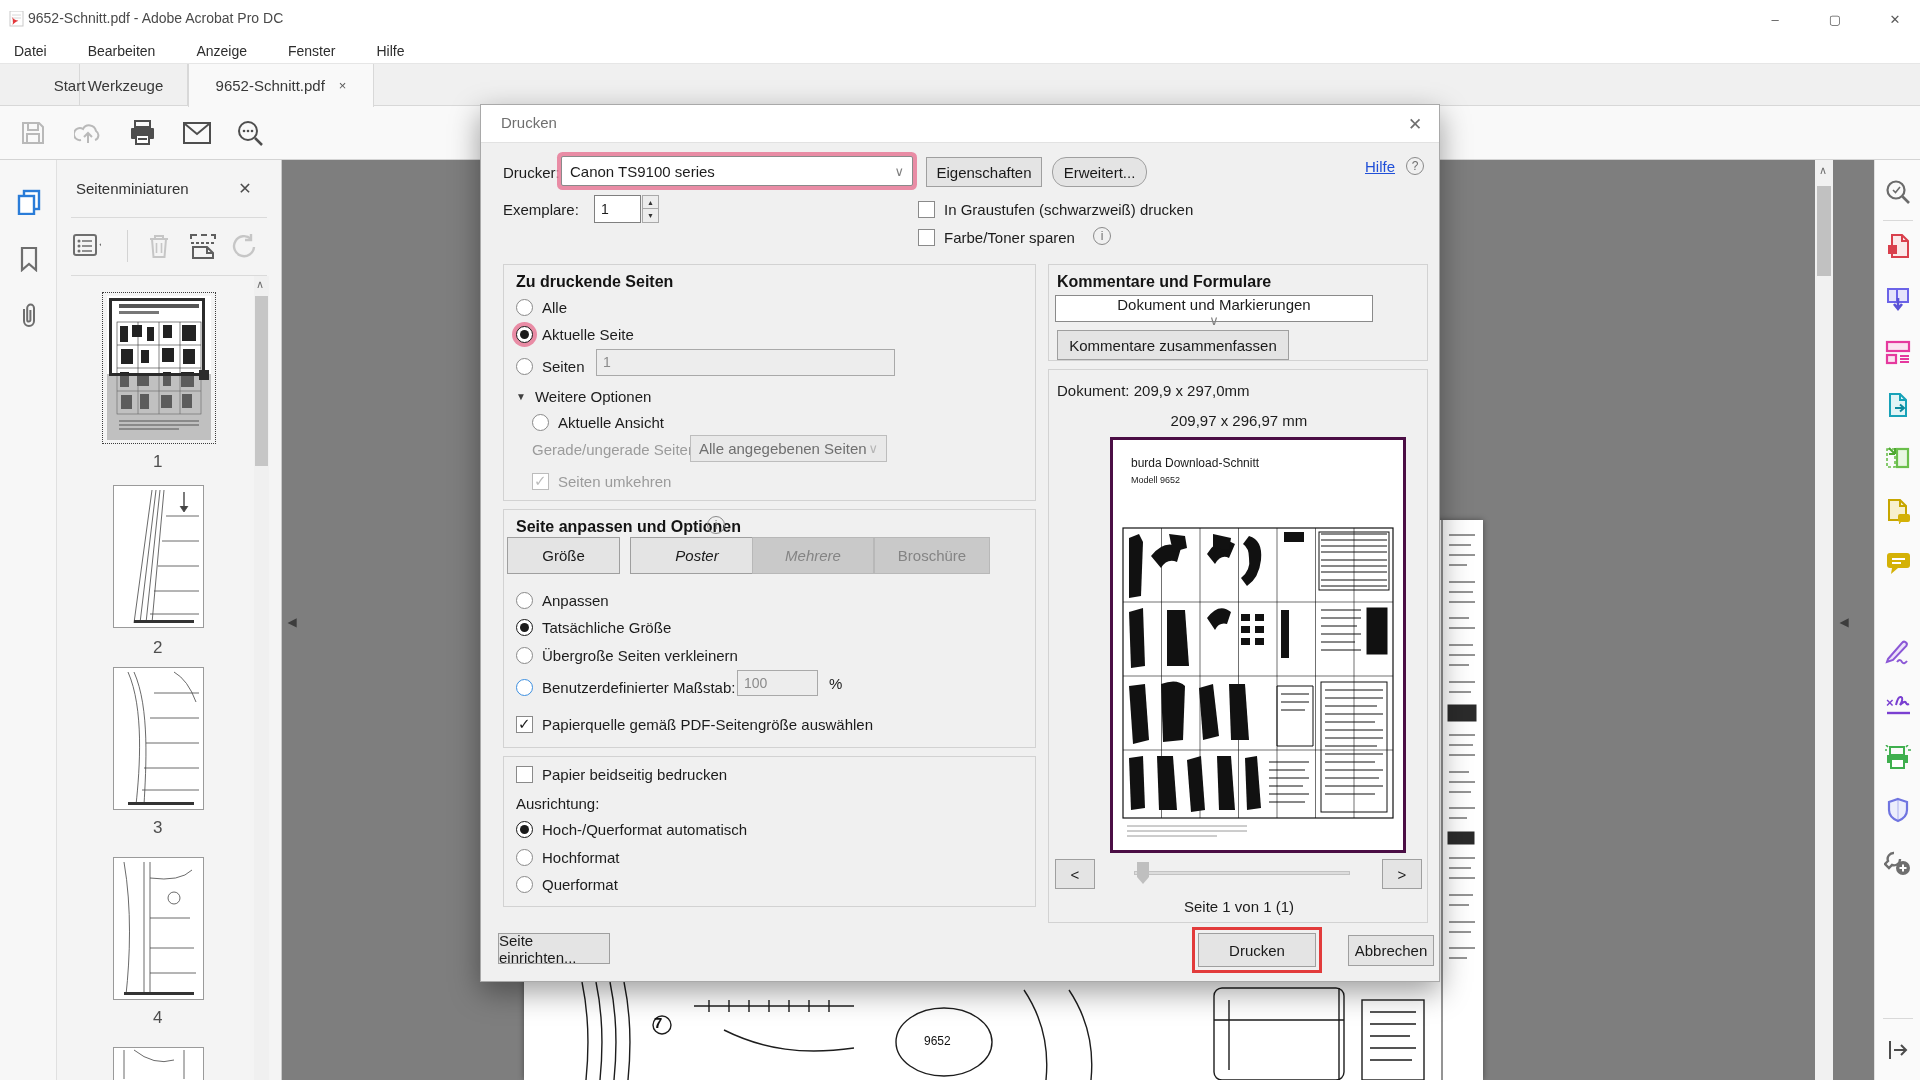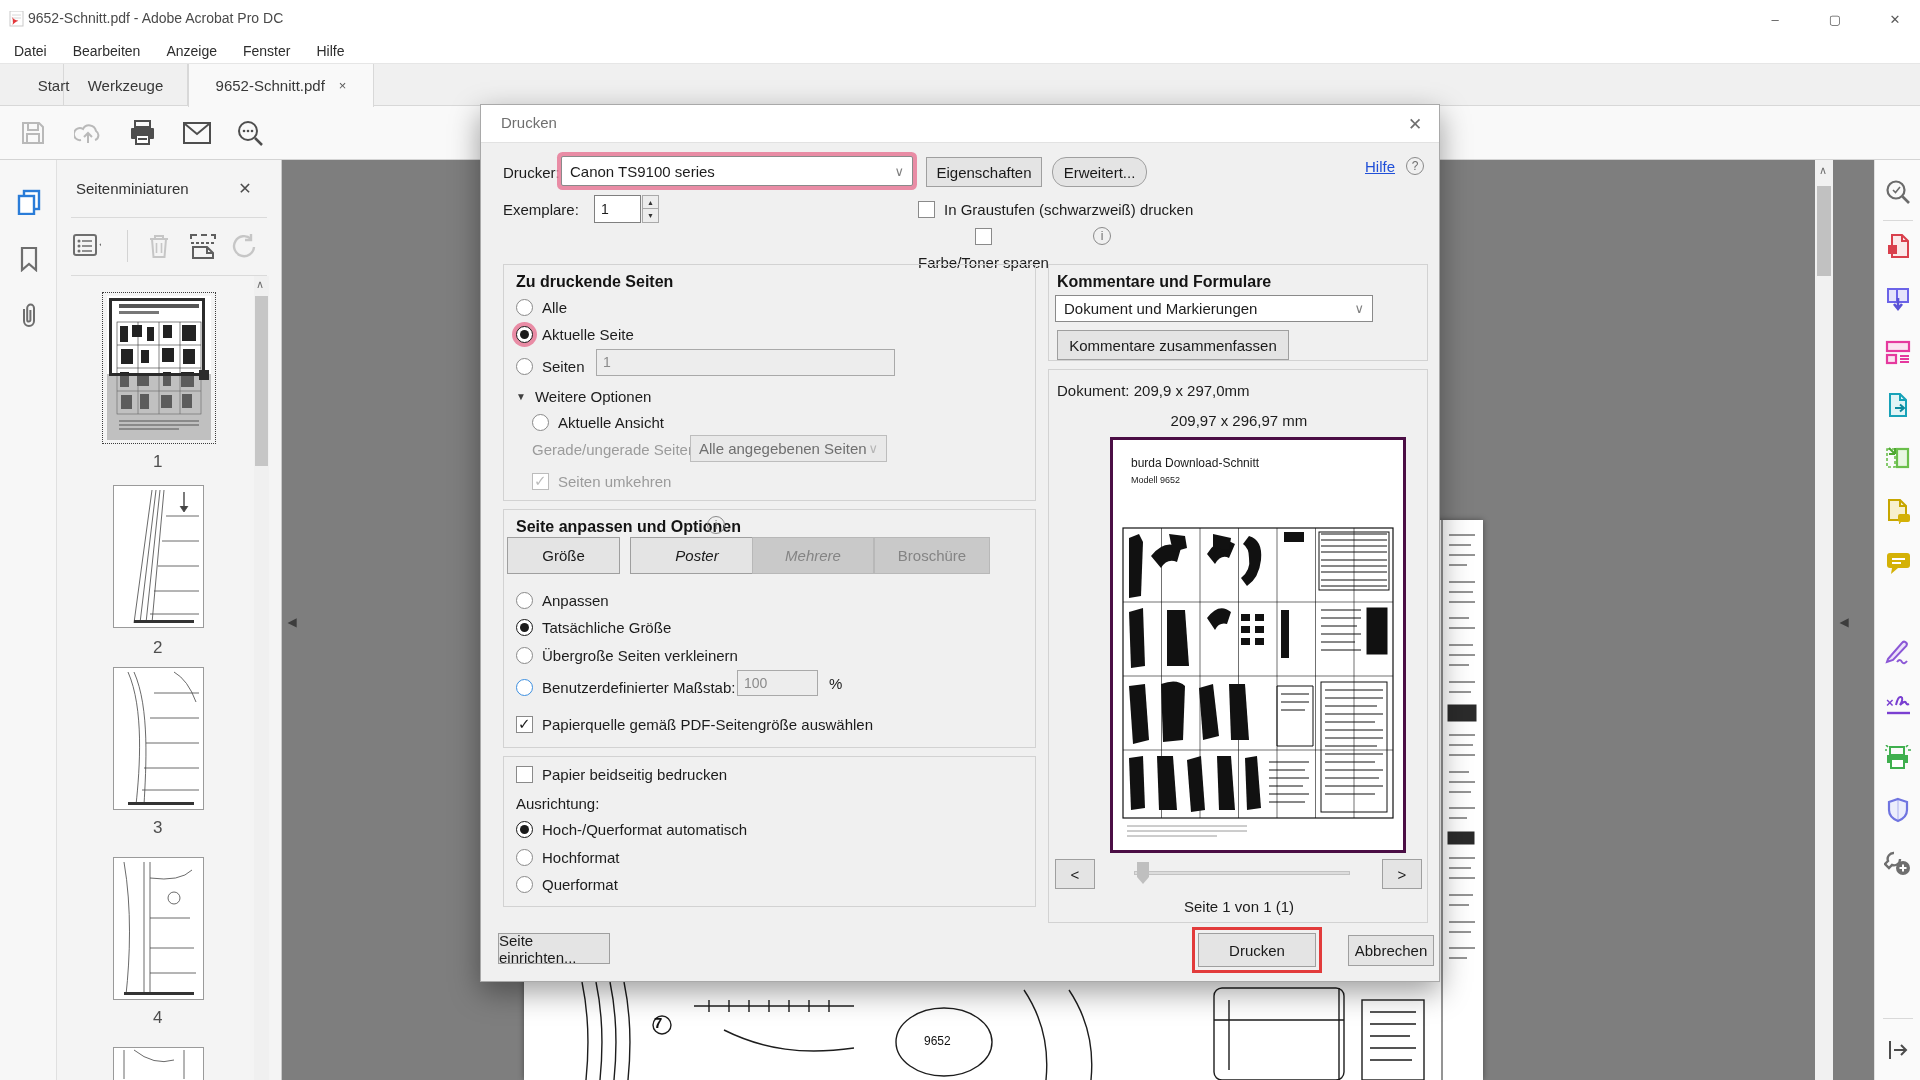--- a/index.html
+++ b/index.html
@@ -5,21 +5,21 @@
   * { margin:0; padding:0; box-sizing:border-box; }
   html,body { width:1920px; height:1080px; overflow:hidden; }
   body { font-family:"Liberation Sans","DejaVu Sans",sans-serif; font-size:15px; color:#1c1c1c; background:#fff; }
   .abs { position:absolute; }
   .screen { position:relative; width:1920px; height:1080px; background:#fff; }
 
   
   .titlebar { left:0; top:0; width:1920px; height:38px; background:#fff; }
   .titlebar .title { position:absolute; left:28px; top:10px; font-size:14px; color:#4a4a4a; }
   .winbtn { position:absolute; top:0; width:46px; height:38px; display:flex; align-items:center; justify-content:center; color:#5a5a5a; font-size:13px; }
-  .menubar { left:0; top:38px; width:1920px; height:26px; background:#fff; display:flex; align-items:center; gap:26px; padding-left:14px; border-bottom:1px solid #e6e6e6; }
+  .menubar { left:0; top:38px; width:1920px; height:26px; background:#fff; display:flex; align-items:center; gap:41px; padding-left:14px; border-bottom:1px solid #e6e6e6; }
   .menubar span { font-size:14px; color:#2d2d2d; }
   .tabbar { left:0; top:64px; width:1920px; height:42px; background:#f0f0f0; border-bottom:1px solid #d8d8d8; }
   .tab { position:absolute; top:0; height:42px; display:flex; align-items:center; justify-content:center; font-size:15px; color:#383838; }
   .tab.plain { border-right:1px solid #d8d8d8; }
   .tab.active { background:#f9f9f9; border-left:1px solid #d8d8d8; border-right:1px solid #d8d8d8; height:43px; z-index:2; }
   .tabclose { margin-left:14px; color:#5a5a5a; font-size:13px; }
   .toolbar { left:0; top:106px; width:1920px; height:54px; background:#f9f9f9; border-bottom:1px solid #d4d4d4; }
   .tbico { position:absolute; top:13px; width:28px; height:28px; display:flex; align-items:center; justify-content:center; }
   .sharebtn { position:absolute; left:1745px; top:117px; width:155px; height:35px; background:#1473e6; border-radius:18px; color:#fff; display:flex; align-items:center; justify-content:center; gap:9px; font-size:16px; }
 
@@ -105,21 +105,21 @@
 
   <div class="abs menubar">
     <span>Datei</span>
     <span>Bearbeiten</span>
     <span>Anzeige</span>
     <span>Fenster</span>
     <span>Hilfe</span>
   </div>
 
   <div class="abs tabbar">
-    <div class="tab plain" style="left:0;width:64px;padding-left:44px;">
+    <div class="tab plain" style="left:16px;width:64px;padding-left:44px;">
         <span>Start</span>
       </div>
     <div class="tab plain" style="left:64px;width:124px;">
         <span>Werkzeuge</span>
       </div>
     <div class="tab active" style="left:188px;width:186px;">
       <span>9652-Schnitt.pdf</span>
       <span class="tabclose">×</span>
     </div>
     <span class="abs" style="left:1770px;top:73px;">
@@ -509,21 +509,21 @@
     <span class="abs lbl" style="left:22px;top:96px;">Exemplare:</span>
     <div class="abs field" style="left:113px;top:90px;width:47px;height:28px;line-height:26px;">1</div>
     <div class="abs" style="left:161px;top:90px;width:17px;height:28px;">
       <div style="height:14px;border:1px solid #a9a9a9;background:#ededed;font-size:7px;display:flex;align-items:center;justify-content:center;color:#333;">▲</div>
       <div style="height:14px;border:1px solid #a9a9a9;border-top:none;background:#ededed;font-size:7px;display:flex;align-items:center;justify-content:center;color:#333;">▼</div>
     </div>
     <div class="opt" style="left:437px;top:95px;">
       <span class="cb"></span>
       <span class="lbl">In Graustufen (schwarzweiß) drucken</span>
     </div>
-    <div class="opt" style="left:437px;top:123px;flex-direction:column;">
+    <div class="opt" style="left:437px;top:123px;">
       <span class="cb"></span>
       <span class="lbl">Farbe/Toner sparen</span>
     </div>
     <span class="abs infoc" style="left:612px;top:122px;">i</span>
 
     <div class="grp" style="left:22px;top:159px;width:533px;height:237px;">
       <span class="abs grpTitle" style="left:12px;top:8px;">Zu druckende Seiten</span>
       <div class="opt" style="left:12px;top:33px;">
         <span class="rd"></span>
         <span class="lbl">Alle</span>
@@ -602,21 +602,21 @@
         <span class="lbl">Hochformat</span>
       </div>
       <div class="opt" style="left:12px;top:118px;">
         <span class="rd"></span>
         <span class="lbl">Querformat</span>
       </div>
     </div>
 
     <div class="grp" style="left:567px;top:159px;width:380px;height:97px;">
       <span class="abs grpTitle" style="left:8px;top:8px;">Kommentare und Formulare</span>
-      <div class="combo" style="left:6px;top:30px;width:318px;height:27px;">
+      <div class="combo" style="left:6px;top:30px;width:318px;height:27px;flex-direction:column;">
         <span>Dokument und Markierungen</span>
         <span class="chev">∨</span>
       </div>
       <div class="btn abs" style="left:8px;top:65px;width:232px;height:30px;">Kommentare zusammenfassen</div>
     </div>
 
     <div class="grp" style="left:567px;top:264px;width:380px;height:554px;">
       <span class="abs lbl" style="left:8px;top:12px;">Dokument: 209,9 x 297,0mm</span>
       <span class="abs lbl" style="left:0;top:42px;width:380px;text-align:center;">209,97 x 296,97 mm</span>
       <div class="prevpage" style="left:61px;top:67px;width:296px;height:416px;">

